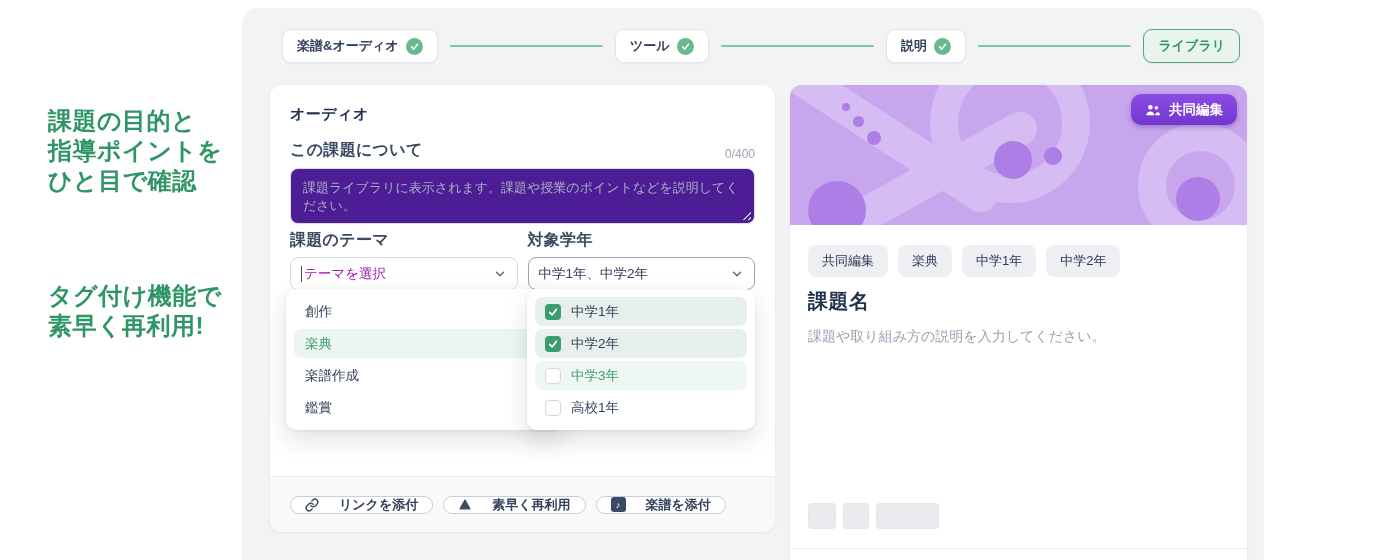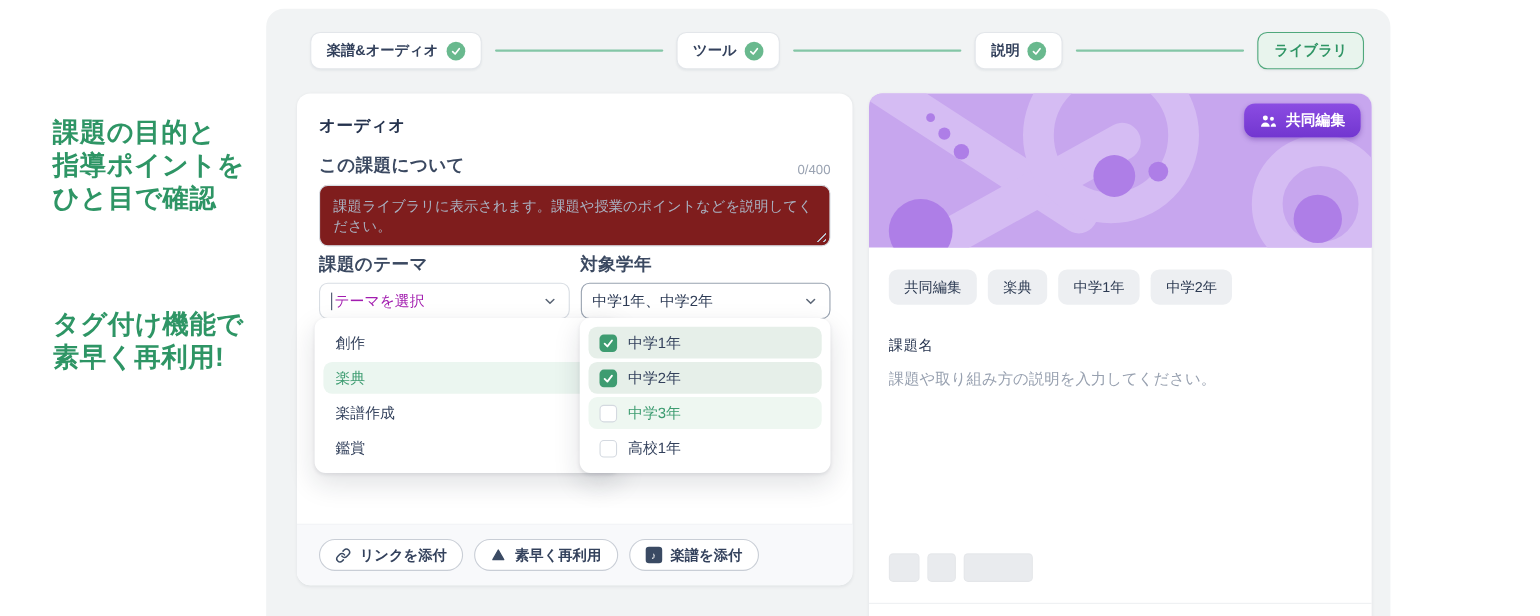--- a/index.html
+++ b/index.html
@@ -31,21 +31,21 @@
 
   
   .card { background:#ffffff; border-radius:12px; box-shadow:0 1px 3px rgba(16,24,40,.07); }
   .mid-card { position:absolute; left:270px; top:85px; width:505px; height:447px; }
   .mid-inner { padding:20px; }
   .card-title { font-size:15px; font-weight:bold; color:#24324d; letter-spacing:.5px; }
   .field-row { display:flex; justify-content:space-between; align-items:flex-end; margin-top:16px; }
   .field-label { font-size:16px; font-weight:bold; color:#3b4961; letter-spacing:.3px; }
   .char-counter { font-size:12px; color:#9aa3b2; }
   .textarea { position:relative; margin-top:7px; height:56px; border:1px solid #d8dde3;
-    border-radius:8px; background:#7f1d1d; padding:10px 12px; }
+    border-radius:8px; background:#4c1d95; padding:10px 12px; }
   .textarea .ph { font-size:13px; color:#a9b1c0; line-height:18px; }
   .resize-grip { position:absolute; right:3px; bottom:3px; width:9px; height:9px;
     background:repeating-linear-gradient(135deg, transparent 0 2.5px, #b9c0cb 2.5px 4px);
     clip-path:polygon(100% 0, 0 100%, 100% 100%); }
 
   .selects-row { display:flex; gap:10px; margin-top:6px; }
   .select-col { flex:1; }
   .select-box { margin-top:6px; height:33px; border:1px solid #d8dde3; border-radius:8px;
     background:#fff; display:flex; align-items:center; padding:0 10px; font-size:13.5px; }
   .select-box.focused { border-color:#98a2b0; }
@@ -69,42 +69,42 @@
   .chk-item.hovered { background:#eef7f1; color:#3d9c71; }
   .cbox { width:16px; height:16px; border-radius:4px; flex:0 0 auto;
     display:flex; align-items:center; justify-content:center; }
   .cbox.on { background:#3e9c71; }
   .cbox.off { background:#fff; border:1.5px solid #d4d9e0; }
 
   
   .mid-footer { position:absolute; left:0; right:0; bottom:0; height:56px;
     background:#f8f9fb; border-top:1px solid #eceef1; border-radius:0 0 12px 12px;
     display:flex; align-items:center; gap:10px; padding:0 20px; }
-  .attach-btn { height:29px; display:flex; align-items:center; gap:8px; padding:0 14px;
+  .attach-btn { height:18px; display:flex; align-items:center; gap:20px; padding:0 14px;
     background:#fff; border:1px solid #c9ced6; border-radius:15px;
     font-size:13px; font-weight:bold; color:#33415c; white-space:nowrap; }
   .score-chip { width:15px; height:15px; background:#3a4a63; border-radius:3px;
     display:flex; align-items:center; justify-content:center; color:#fff; font-size:9px; }
 
   
   .prev-card { position:absolute; left:790px; top:85px; width:457px; height:520px; }
   .banner { position:relative; height:140px; border-radius:12px 12px 0 0;
     background:#c7a6ee; overflow:hidden; }
   .shape { position:absolute; }
   .s-bar { background:#d5bcf3; border-radius:20px; }
   .s-ring { border-radius:50%; border:28px solid #d5bcf3; background:transparent; }
   .s-dot { border-radius:50%; background:#ae7ee7; }
   .collab-badge { position:absolute; right:10px; top:9px; height:31px; z-index:3;
     display:flex; align-items:center; gap:8px; padding:0 14px; border-radius:10px;
     background:linear-gradient(180deg,#8b4ce2,#7236d0); color:#fff;
     font-size:13.5px; font-weight:bold; box-shadow:0 2px 5px rgba(70,20,140,.35); }
   .prev-body { padding:20px 18px 0 18px; }
   .tags-row { display:flex; gap:10px; }
   .tag { background:#edeff2; border-radius:8px; padding:7px 14px; font-size:13px; color:#2c3a52; }
-  .prev-title { margin-top:28px; font-size:13px; font-weight:normal; color:#24324d; letter-spacing:.5px; }
+  .prev-title { margin-top:11px; font-size:20px; font-weight:bold; color:#24324d; letter-spacing:.5px; }
   .prev-desc { margin-top:13px; font-size:14px; color:#98a1b0; }
   .skeleton-row { position:absolute; left:18px; top:418px; display:flex; gap:7px; }
   .skel { background:#e9ebee; border-radius:4px; height:26px;
     box-shadow:inset 0 0 0 1px rgba(0,0,0,.02); }
   .skel.a { width:28px; } .skel.b { width:26px; } .skel.c { width:63px; }
   .prev-divider { position:absolute; left:0; right:0; top:463px; border-top:1px solid #eef0f2; }
 
   svg { display:block; }
 </style>
 </head>

